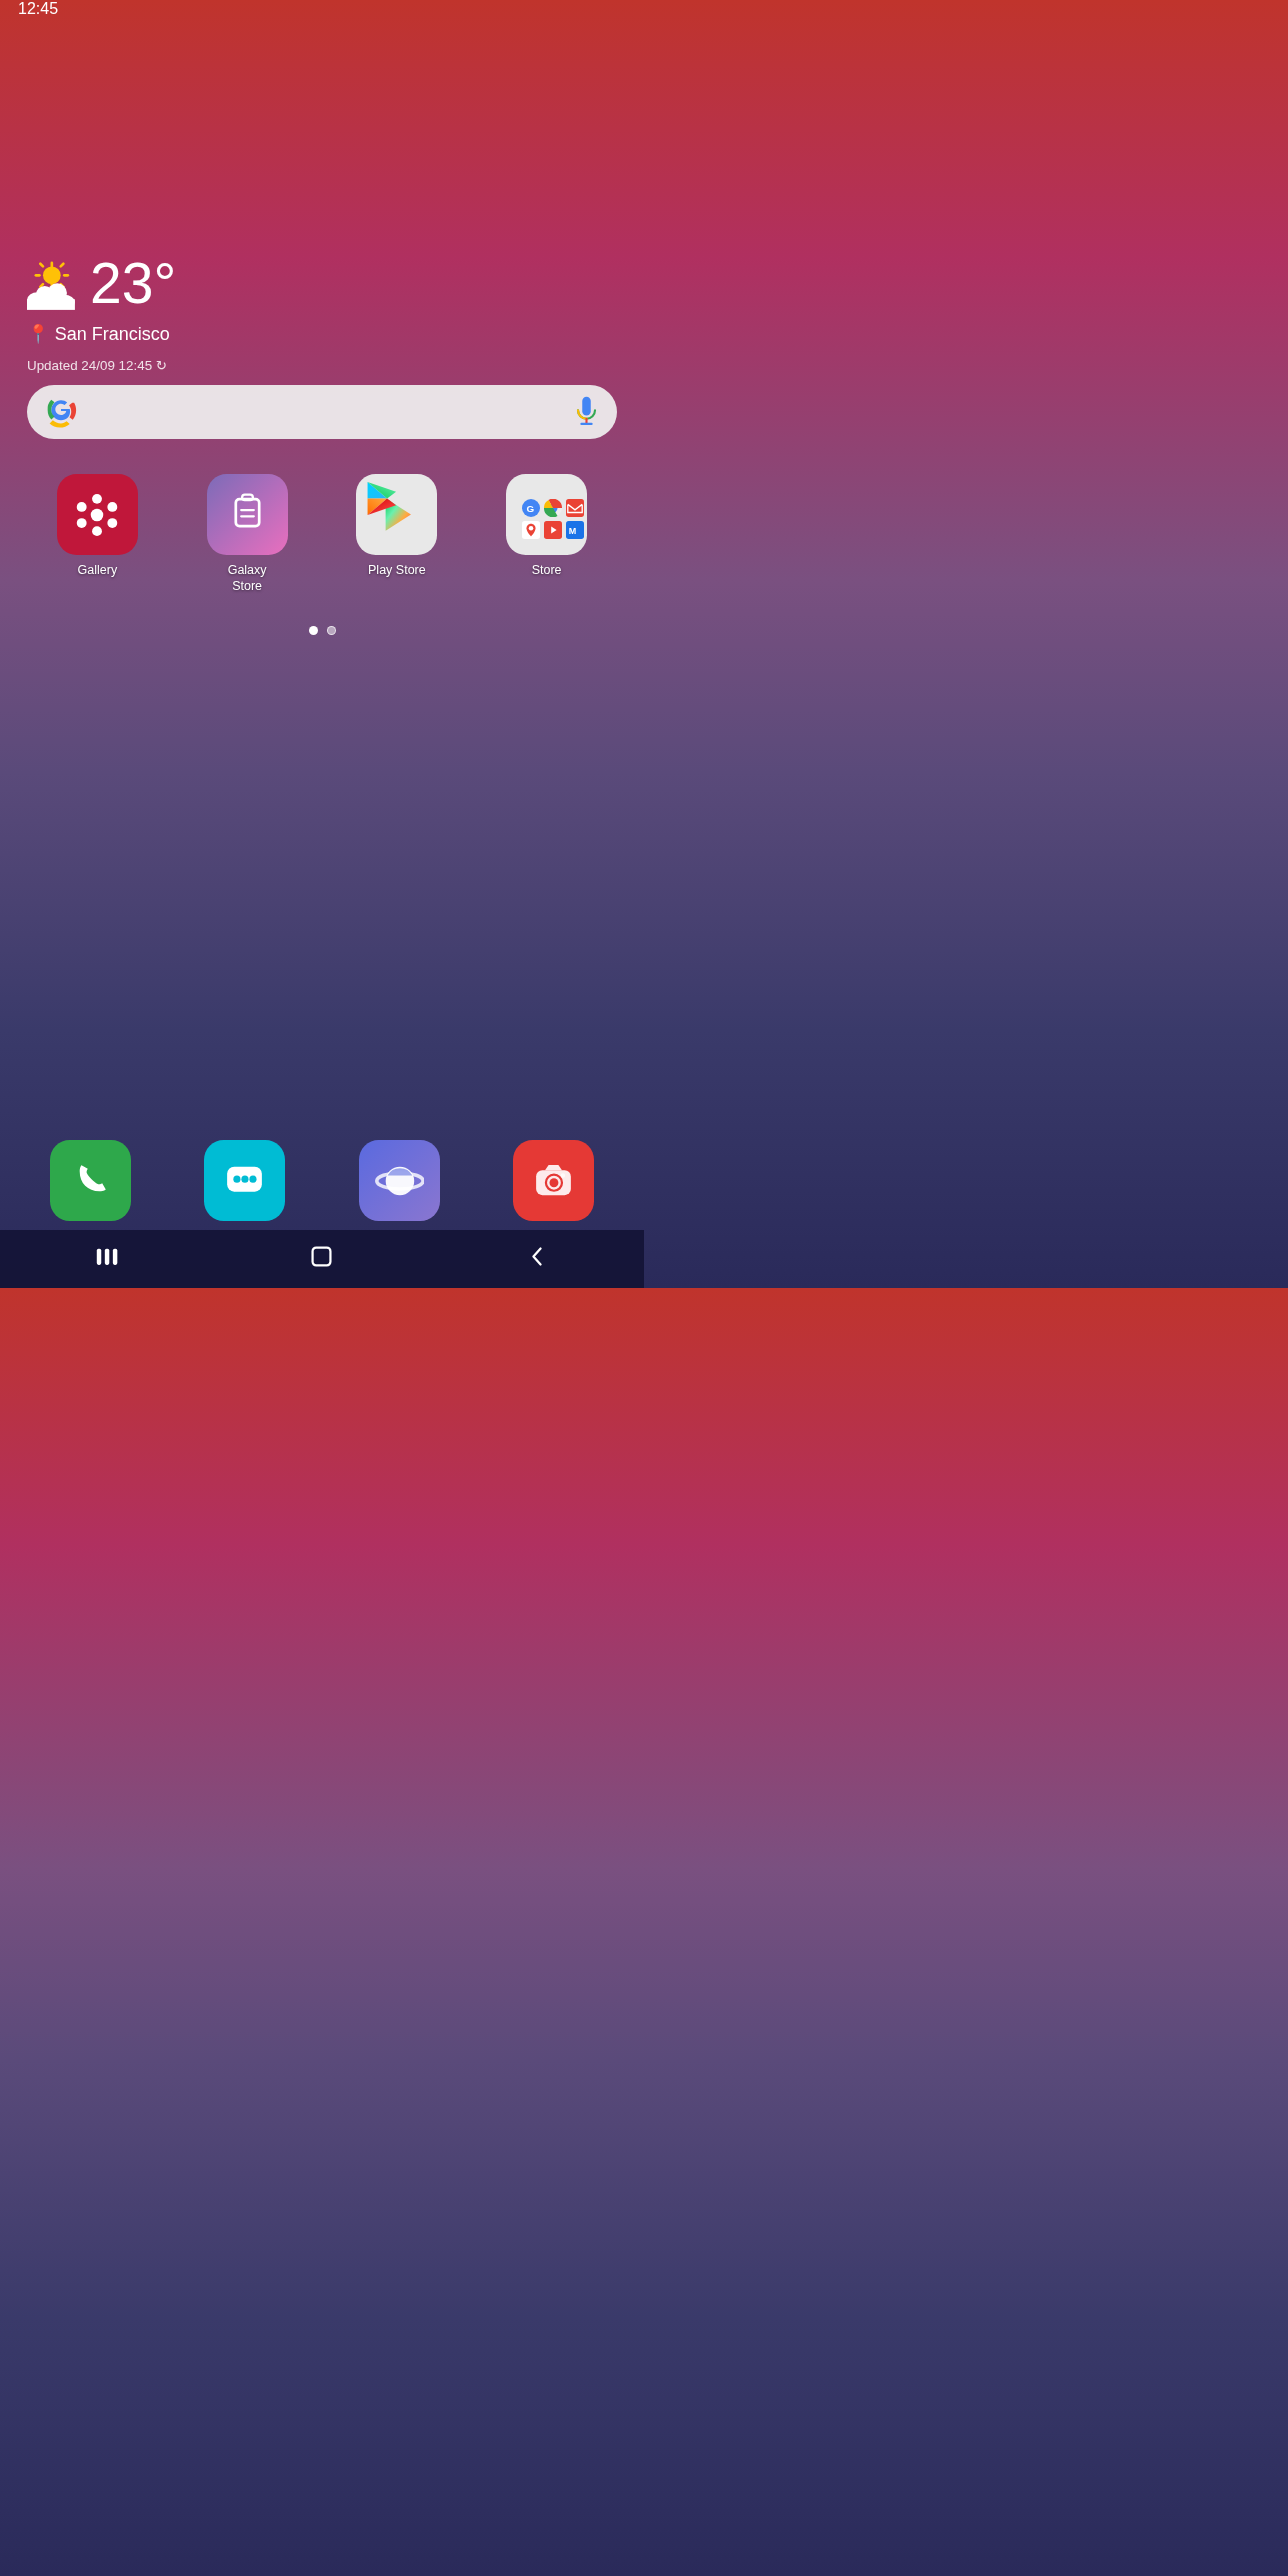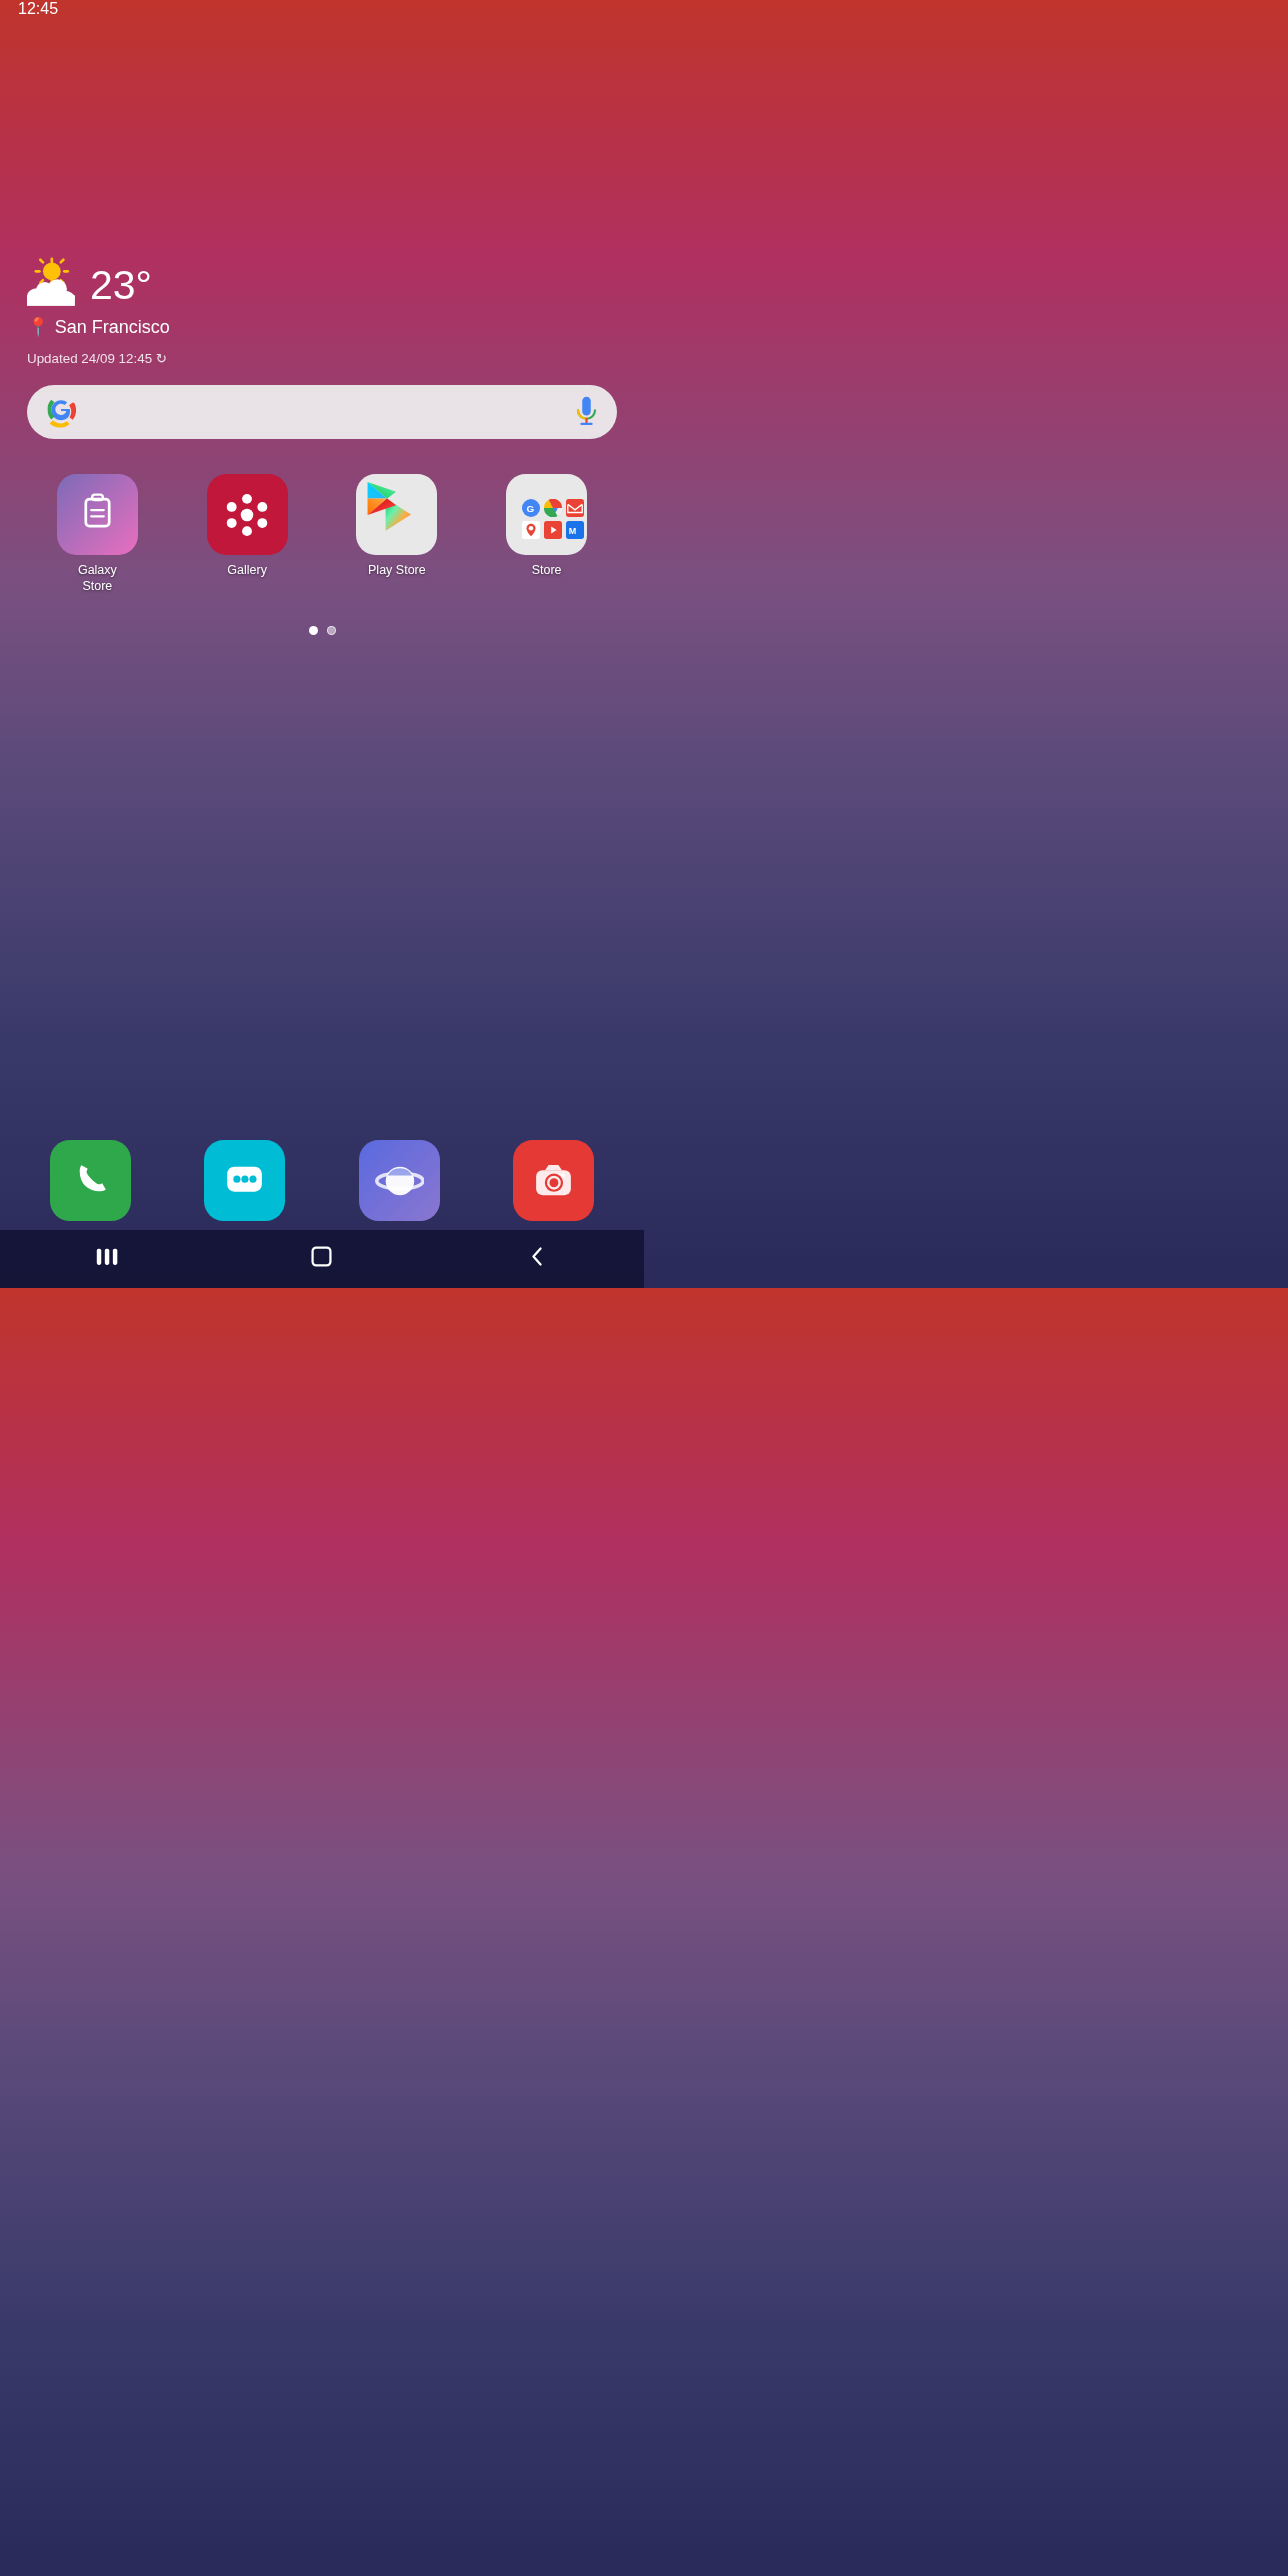--- a/index.html
+++ b/index.html
@@ -54,24 +54,23 @@
       margin-bottom: 7.2px;
     }
 
     .weather-icon {
       width: 54px;
       height: 45px;
       position: relative;
     }
 
     .weather-temp {
-      font-size: 41px;
+      font-size: 57px;
       font-weight: 300;
       color: white;
-      margin-top: 12px;
     }
 
     .weather-location {
       display: flex;
       align-items: center;
       gap: 5.4px;
       font-size: 18px;
       color: white;
       font-weight: 400;
       margin-bottom: 3.6px;
@@ -305,48 +304,48 @@
   <svg class="mic-icon" viewBox="0 0 28 40" width="21.5" height="29">
     <rect x="9" y="2" width="10" height="22" rx="5" fill="#4285F4"></rect>
     <path d="M4 18c0 5.5 4.5 10 10 10s10-4.5 10-10" stroke="#34A853" stroke-width="2.5" fill="none" stroke-linecap="round"></path>
     <path d="M4 18c0 5.5 4.5 10 10 10" stroke="#FBBC05" stroke-width="2.5" fill="none" stroke-linecap="round"></path>
     <path d="M14 28v6" stroke="#EA4335" stroke-width="2.5" stroke-linecap="round"></path>
     <line x1="8" y1="34" x2="20" y2="34" stroke="#4285F4" stroke-width="2.5" stroke-linecap="round"></line>
   </svg>
 </div>
 
 <div class="app-grid" style="top: 474px;">
-
-  <div class="app-item">
-    <div class="app-icon galaxy-store-icon">
-      <svg width="45" height="45" viewBox="0 0 50 50">
-        <rect x="12" y="8" width="26" height="30" rx="4" fill="none" stroke="white" stroke-width="3"></rect>
-        <rect x="19" y="3" width="12" height="6" rx="3" fill="none" stroke="white" stroke-width="2.5"></rect>
-        <line x1="18" y1="20" x2="32" y2="20" stroke="white" stroke-width="2.5" stroke-linecap="round"></line>
-        <line x1="18" y1="27" x2="32" y2="27" stroke="white" stroke-width="2.5" stroke-linecap="round"></line>
-      </svg>
-    </div>
-    <span class="app-label">Galaxy<br>Store</span>
-  </div>
 
   <div class="app-item">
     <div class="app-icon gallery-icon">
       <svg width="52" height="52" viewBox="0 0 58 58">
         <g transform="translate(29,29)">
           <circle cx="0" cy="0" r="7" fill="white"></circle>
           <circle cx="0" cy="-18" r="5.5" fill="white"></circle>
           <circle cx="17.1" cy="-9" r="5.5" fill="white"></circle>
           <circle cx="17.1" cy="9" r="5.5" fill="white"></circle>
           <circle cx="0" cy="18" r="5.5" fill="white"></circle>
           <circle cx="-17.1" cy="9" r="5.5" fill="white"></circle>
           <circle cx="-17.1" cy="-9" r="5.5" fill="white"></circle>
         </g>
       </svg>
     </div>
     <span class="app-label">Gallery</span>
+  </div>
+
+  <div class="app-item">
+    <div class="app-icon galaxy-store-icon">
+      <svg width="45" height="45" viewBox="0 0 50 50">
+        <rect x="12" y="8" width="26" height="30" rx="4" fill="none" stroke="white" stroke-width="3"></rect>
+        <rect x="19" y="3" width="12" height="6" rx="3" fill="none" stroke="white" stroke-width="2.5"></rect>
+        <line x1="18" y1="20" x2="32" y2="20" stroke="white" stroke-width="2.5" stroke-linecap="round"></line>
+        <line x1="18" y1="27" x2="32" y2="27" stroke="white" stroke-width="2.5" stroke-linecap="round"></line>
+      </svg>
+    </div>
+    <span class="app-label">Galaxy<br>Store</span>
   </div>
 
   <div class="app-item">
     <div class="app-icon play-store-icon">
       <svg width="47" height="47" viewBox="0 0 52 52">
 
         <polygon points="14,8 42,26 14,44" fill="url(#playGrad)"></polygon>
         <defs>
           <linearGradient id="playGrad" x1="0%" y1="0%" x2="100%" y2="100%">
             <stop offset="0%" style="stop-color:#00C853"></stop>

